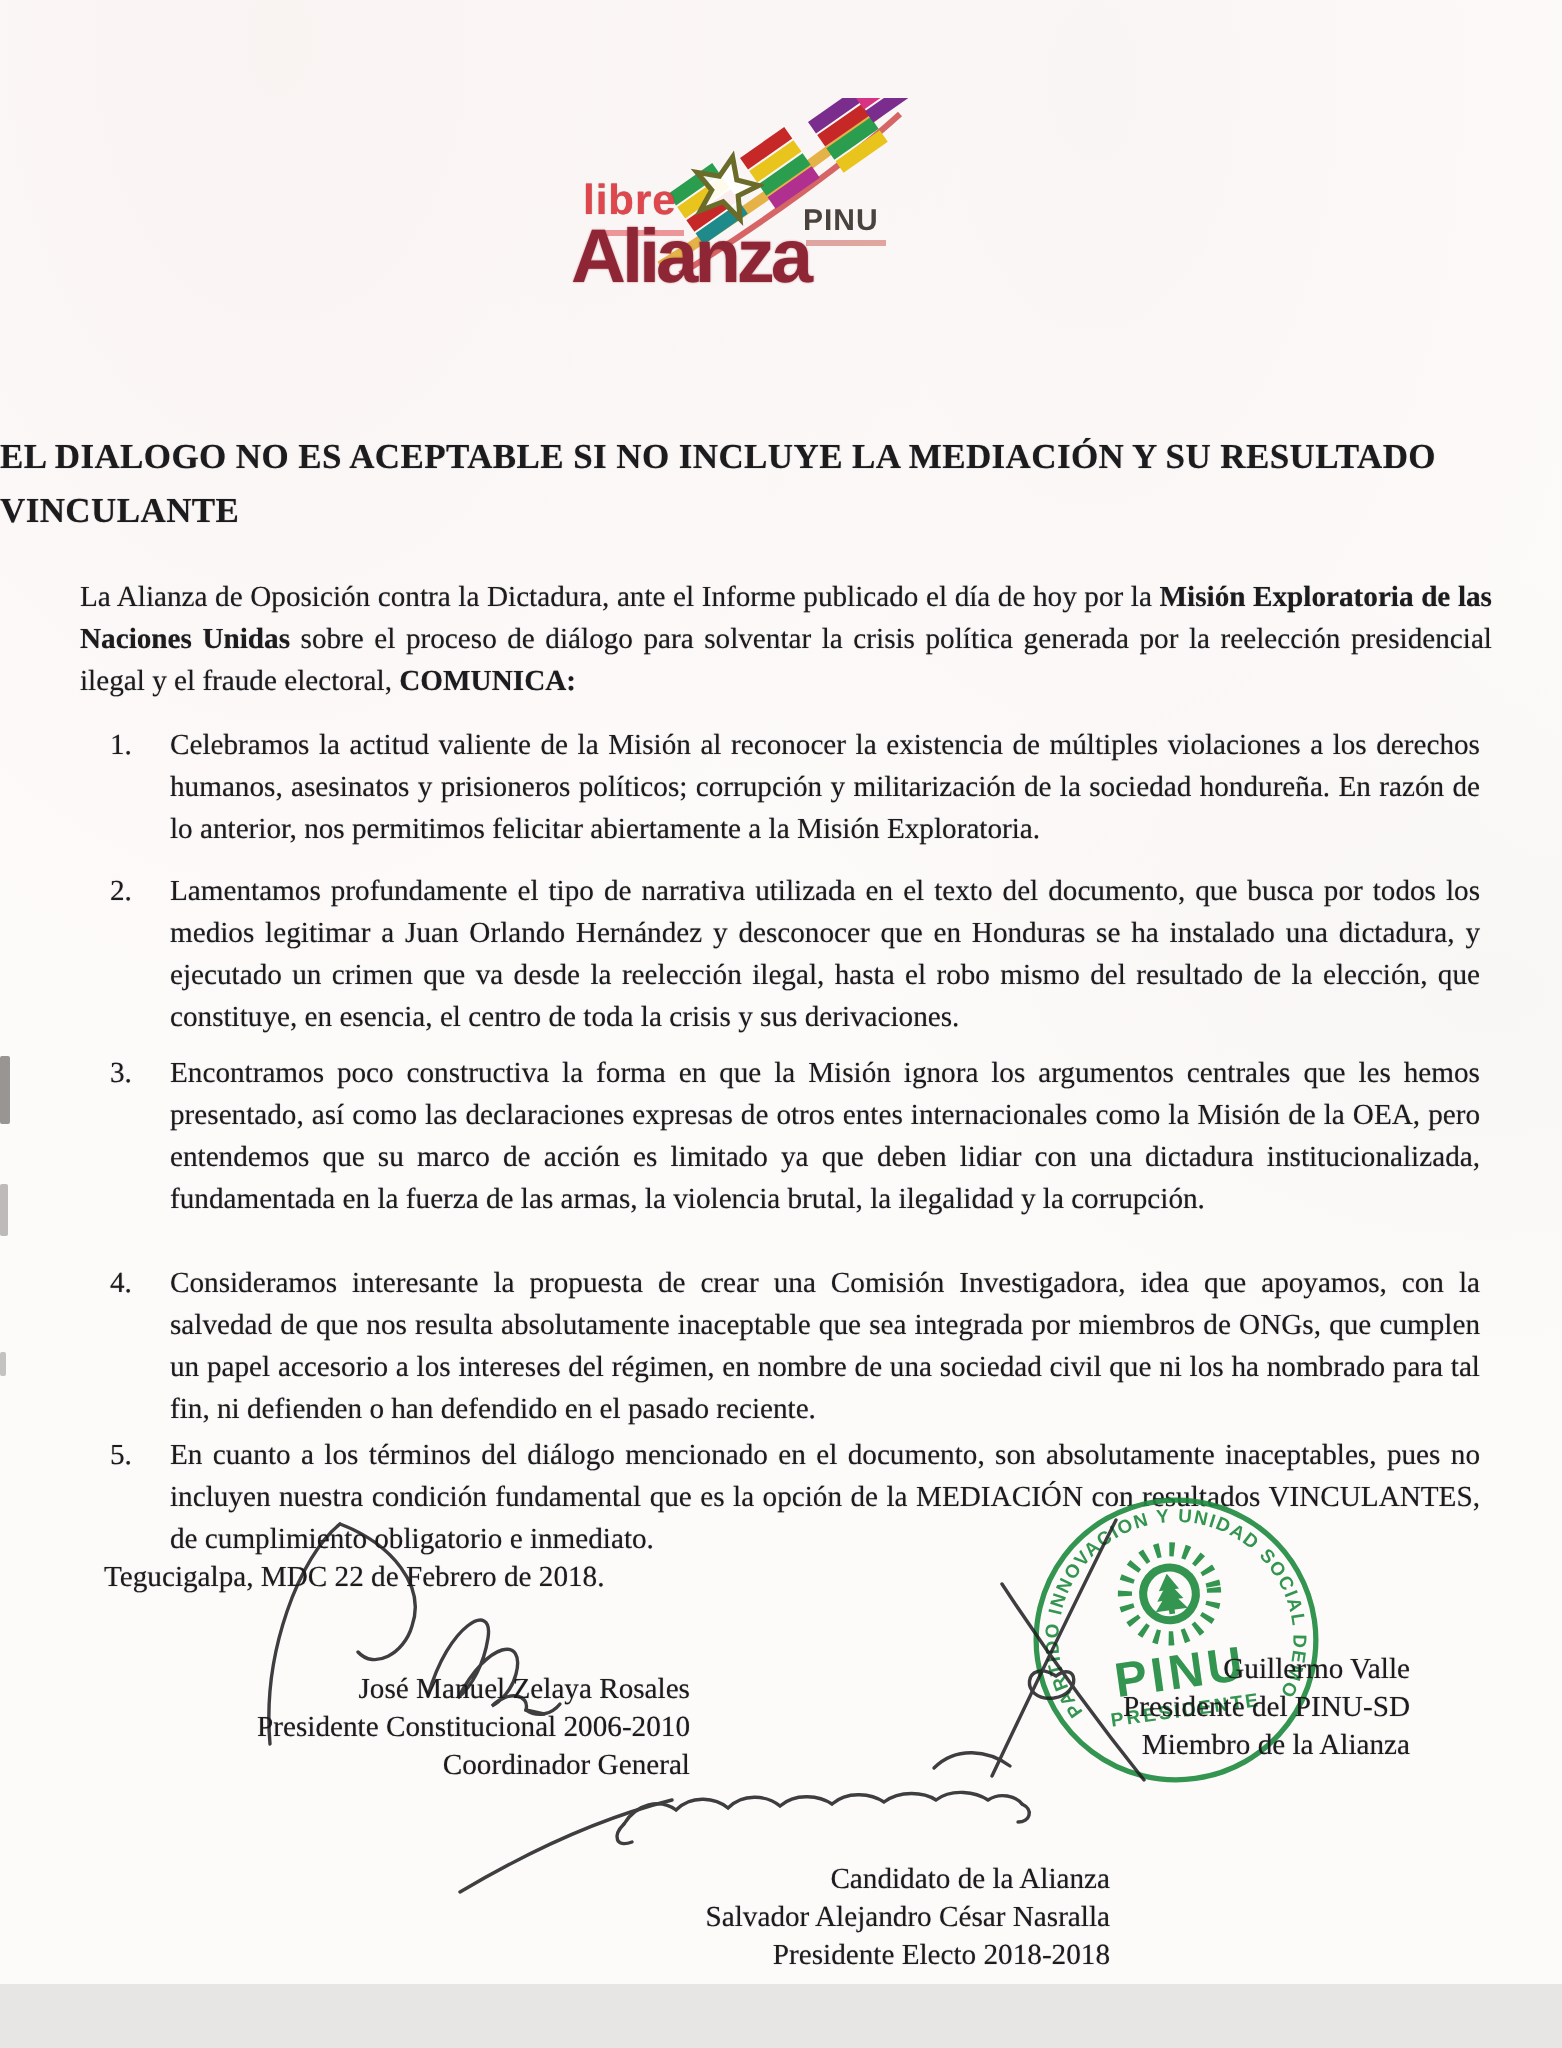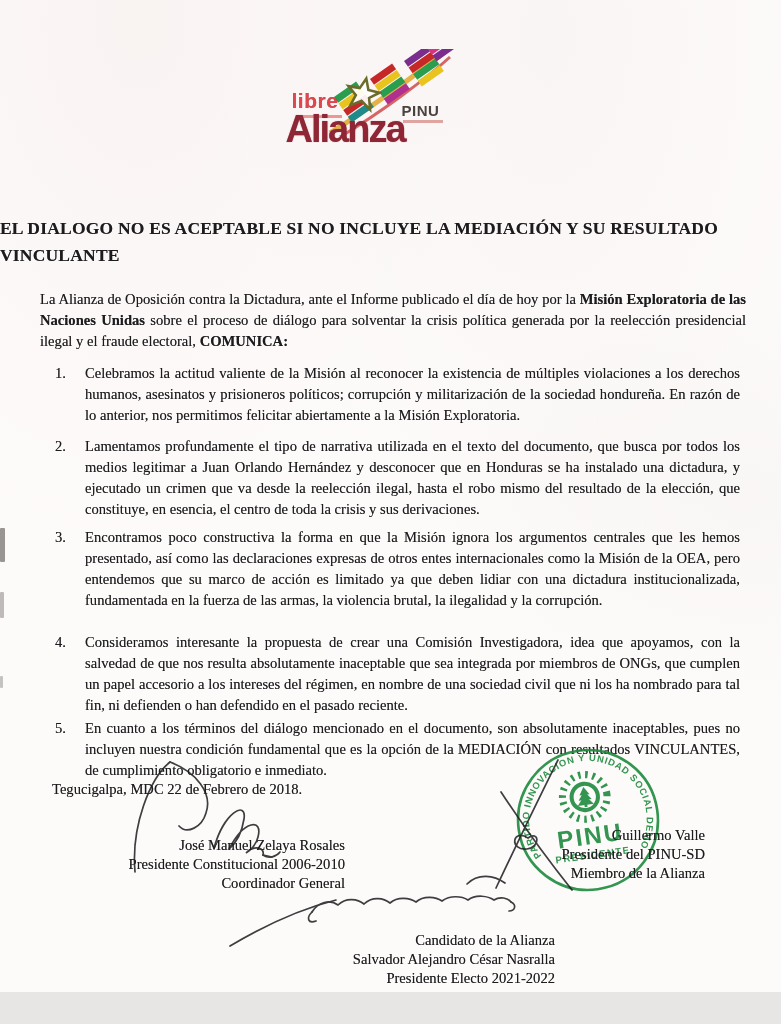--- a/index.html
+++ b/index.html
@@ -164,21 +164,21 @@
     <div>Coordinador General</div>
   </div>
   <div class="sig ink" id="sig-right">
     <div>Guillermo Valle</div>
     <div>Presidente del PINU-SD</div>
     <div>Miembro de la Alianza</div>
   </div>
   <div class="sig ink" id="sig-center">
     <div>Candidato de la Alianza</div>
     <div>Salvador Alejandro César Nasralla</div>
-    <div>Presidente Electo 2021-2022</div>
+    <div>Presidente Electo 2018-2018</div>
   </div>
 
   <svg class="sig-overlay" viewBox="0 0 781 1024">
     <g stroke="#1d1d1f" stroke-width="1.7" fill="none" stroke-linecap="round" opacity="0.85">
       <g>
         <path d="M135,872 C131,826 150,778 170,762"></path>
         <path d="M170,762 C196,772 213,793 206,813 C202,827 187,835 179,826"></path>
         <path d="M214,848 C224,812 247,800 244,819 C242,832 236,843 229,849 C244,820 263,818 258,837 C256,845 250,851 246,853 C254,845 265,847 263,855 L272,857"></path>
         <path d="M263,855 C269,859 276,857 280,852"></path>
       </g>

